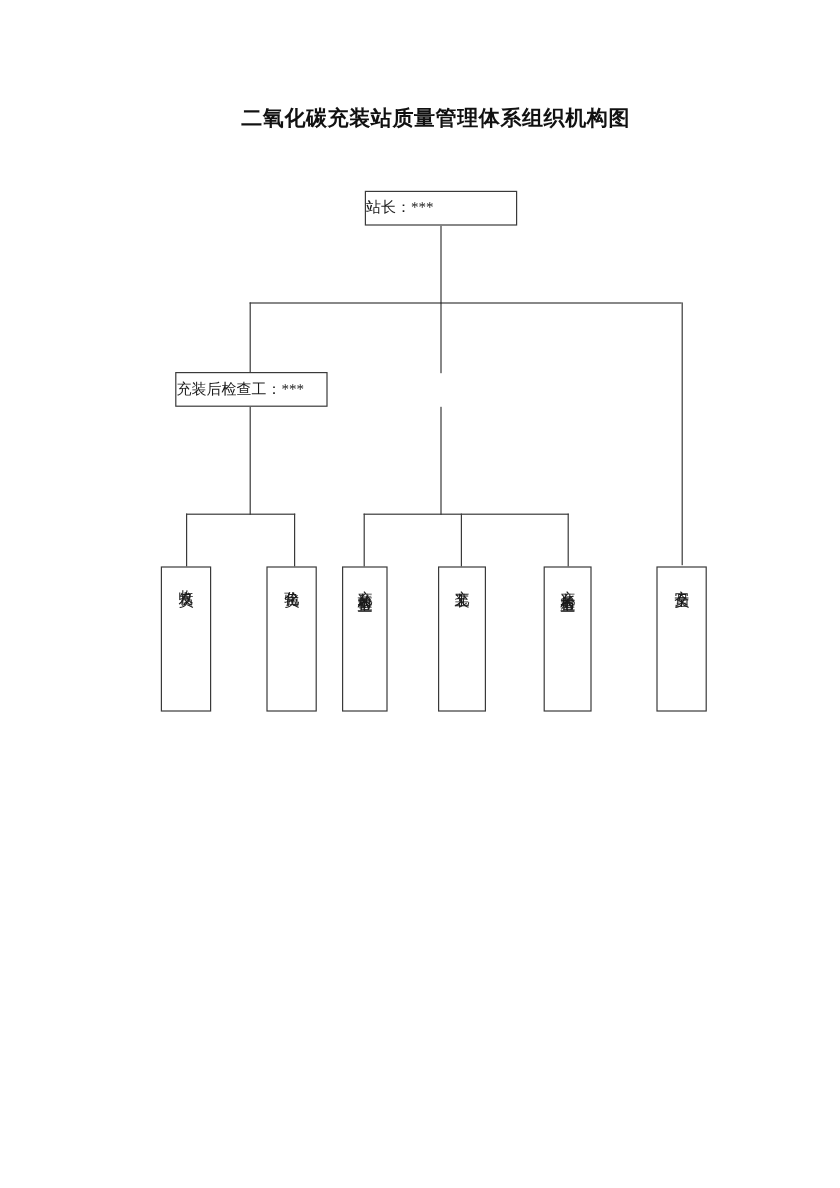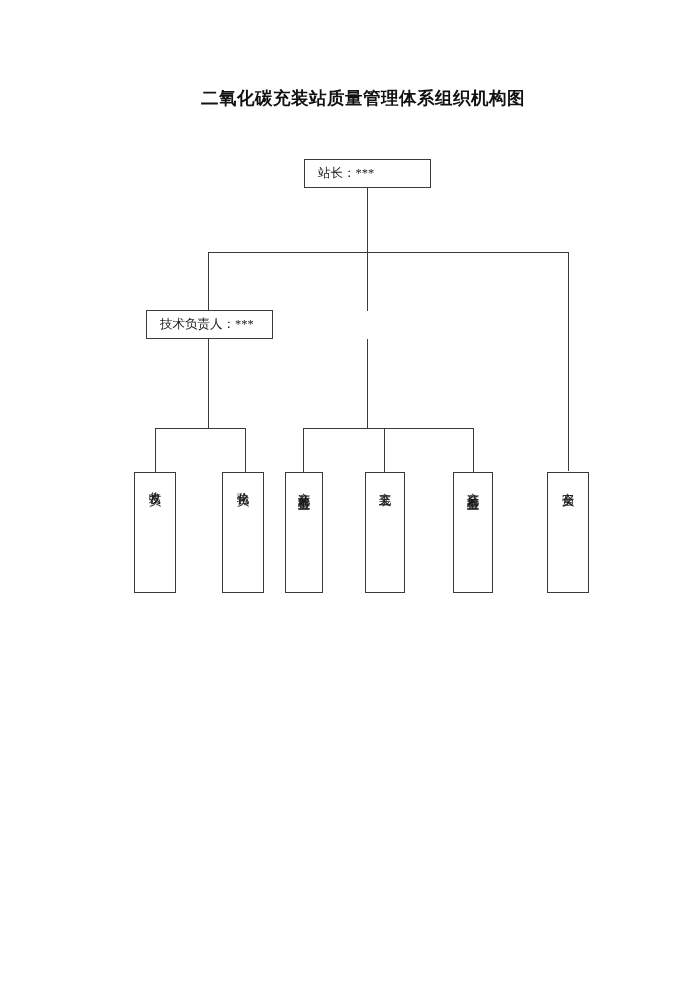--- a/index.html
+++ b/index.html
@@ -43,21 +43,20 @@
   .node {
     position: absolute;
     box-sizing: border-box;
     border: 1.3px solid #3a3a3a;
     background: #ffffff;
   }
   .node-h {
     display: flex;
     align-items: center;
     justify-content: flex-start;
-    padding-left: 13px;
     font-size: 12.5px;
     line-height: 1;
     white-space: nowrap;
   }
   .node-v {
     display: flex;
     align-items: flex-start;
     justify-content: center;
     padding-top: 9px;
   }
@@ -110,21 +109,21 @@
   <div class="line-h" style="left:303px; top:428px; width:171px;"></div>
   <div class="line-v" style="left:303px; top:428px; height:45px;"></div>
   <div class="line-v" style="left:384px; top:428px; height:45px;"></div>
   <div class="line-v" style="left:473px; top:428px; height:45px;"></div>
 
   <div class="node node-h" style="left:304px; top:159px; width:127px; height:29px;">
     <span>站长：***</span>
   </div>
 
   <div class="node node-h" style="left:146px; top:310px; width:127px; height:29px;">
-    <span>技术负责人：***</span>
+    <span>充装后检查工：***</span>
   </div>
 
 
   <div class="node node-v" style="left:134px; top:472px; width:42px; height:121px;">
     <span class="vtext">收发员</span>
   </div>
 
   <div class="node node-v" style="left:222px; top:472px; width:42px; height:121px;">
     <span class="vtext">化验员</span>
   </div>

